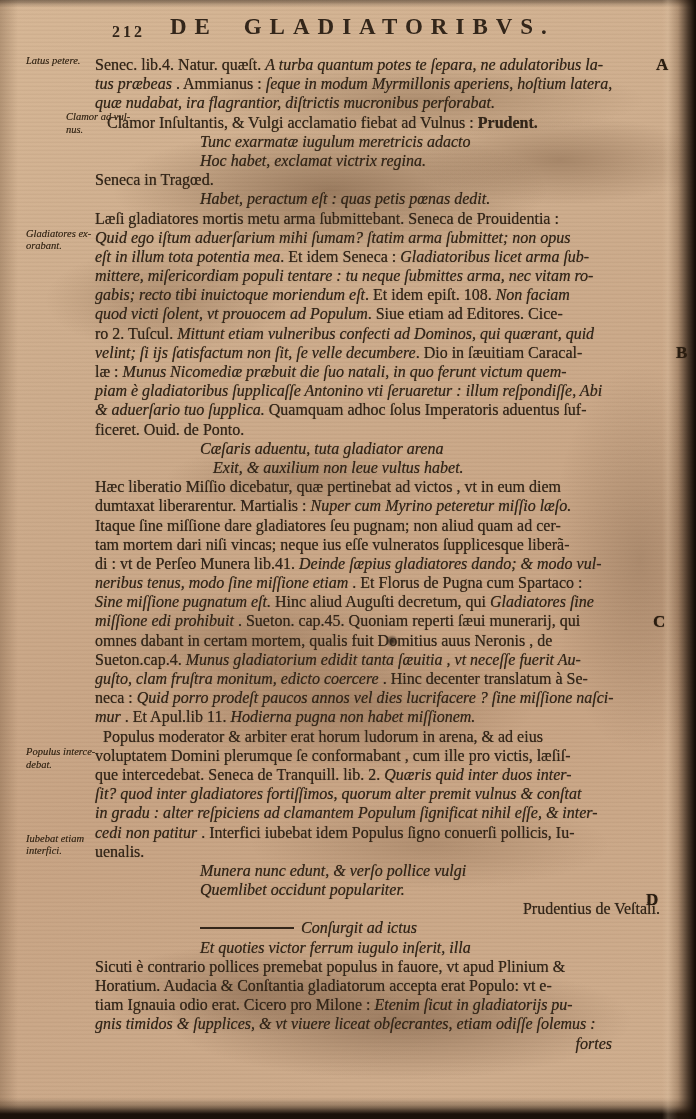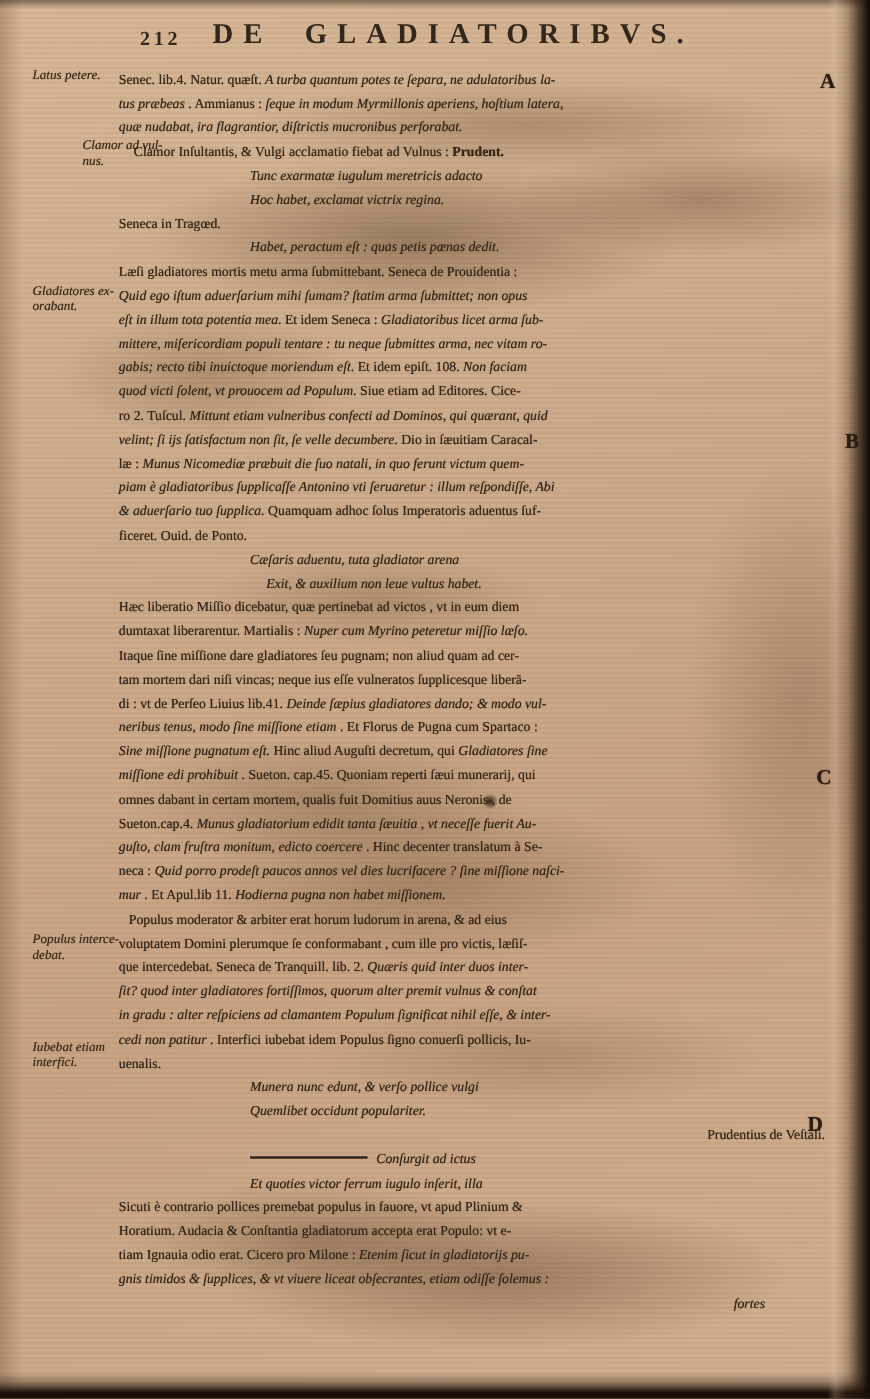--- a/index.html
+++ b/index.html
@@ -33,21 +33,21 @@
       
       repeating-linear-gradient(0deg, rgba(60,40,22,0.045) 0px, rgba(60,40,22,0.045) 1px, rgba(255,240,220,0.03) 2px, rgba(0,0,0,0) 4px),
       
       linear-gradient(160deg, #d6b695 0%, #cdac8c 30%, #c7a383 62%, #d0af8f 100%);
     padding-left: 48px;
   }
   .header { position:absolute; top:0; left:0; width:100%; height:48px; }
   .pagenum { position:absolute; left:112px; top:23px; font-size:16px; letter-spacing:3px; font-weight:600; }
   .title { position:absolute; left:170px; top:14px; font-size:23px; letter-spacing:8px; word-spacing:12px; font-weight:600; white-space:nowrap; }
   .text-col { position:absolute; left:95px; top:55px; width:565px; }
-  .line { height:19.2px; line-height:19.2px; font-size:11px; white-space:nowrap;
+  .line { height:19.2px; line-height:19.2px; font-size:16px; white-space:nowrap;
           text-shadow:0 0 0.7px rgba(51,37,18,0.75); }
   .line .it { font-style:italic; }
   .line .b { font-weight:700; }
   .indent  { text-indent:12px; }
   .indent8 { text-indent:8px; }
   .verse   { padding-left:105px; }
   .verse2  { padding-left:118px; }
   .outdent { margin-left:-8px;text-align:right; }
   .catchword { text-align:right; padding-right:48px; }
   .rule { display:inline-block; width:94px; height:2px; background:#33261a; vertical-align:middle; margin:0 7px 3px 0; }
@@ -96,21 +96,21 @@
       <div class="line body"><span class="ro">læ : </span><span class="it">Munus Nicomediæ præbuit die ſuo natali, in quo ferunt victum quem-</span></div>
       <div class="line body"><span class="it">piam è gladiatoribus ſupplicaſſe Antonino vti ſeruaretur : illum reſpondiſſe, Abi</span></div>
       <div class="line body"><span class="it">&amp; aduerſario tuo ſupplica.</span><span class="ro"> Quamquam adhoc ſolus Imperatoris aduentus ſuf-</span></div>
       <div class="line body"><span class="ro">ficeret. Ouid. de Ponto.</span></div>
       <div class="line verse"><span class="it">Cæſaris aduentu, tuta gladiator arena</span></div>
       <div class="line verse2"><span class="it">Exit, &amp; auxilium non leue vultus habet.</span></div>
       <div class="line body"><span class="ro">Hæc liberatio Miſſio dicebatur, quæ pertinebat ad victos , vt in eum diem</span></div>
       <div class="line body"><span class="ro">dumtaxat liberarentur. Martialis : </span><span class="it">Nuper cum Myrino peteretur miſſio læſo.</span></div>
       <div class="line body"><span class="ro">Itaque ſine miſſione dare gladiatores ſeu pugnam; non aliud quam ad cer-</span></div>
       <div class="line body"><span class="ro">tam mortem dari niſi vincas; neque ius eſſe vulneratos ſupplicesque liberã-</span></div>
-      <div class="line body"><span class="ro">di : vt de Perſeo Liuius lib.41. </span><span class="it">Deinde ſæpius gladiatores dando; &amp; modo vul-</span></div>
+      <div class="line body"><span class="ro">di : vt de Perſeo Munera lib.41. </span><span class="it">Deinde ſæpius gladiatores dando; &amp; modo vul-</span></div>
       <div class="line body"><span class="it">neribus tenus, modo ſine miſſione etiam</span><span class="ro"> . Et Florus de Pugna cum Spartaco :</span></div>
       <div class="line body"><span class="it">Sine miſſione pugnatum eſt.</span><span class="ro"> Hinc aliud Auguſti decretum, qui </span><span class="it">Gladiatores ſine</span></div>
       <div class="line body"><span class="it">miſſione edi prohibuit</span><span class="ro"> . Sueton. cap.45. Quoniam reperti ſæui munerarij, qui</span></div>
       <div class="line body"><span class="ro">omnes dabant in certam mortem, qualis fuit Domitius auus Neronis , de</span></div>
       <div class="line body"><span class="ro">Sueton.cap.4. </span><span class="it">Munus gladiatorium edidit tanta  ſæuitia , vt neceſſe fuerit Au-</span></div>
       <div class="line body"><span class="it">guſto, clam fruſtra monitum, edicto coercere</span><span class="ro"> . Hinc decenter translatum à Se-</span></div>
       <div class="line body"><span class="ro">neca : </span><span class="it">Quid porro prodeſt paucos annos vel dies lucrifacere ? ſine miſſione naſci-</span></div>
       <div class="line body"><span class="it">mur</span><span class="ro"> . Et Apul.lib 11. </span><span class="it">Hodierna pugna non habet miſſionem.</span></div>
       <div class="line indent8"><span class="ro">Populus moderator &amp; arbiter erat horum ludorum in arena, &amp; ad eius</span></div>
       <div class="line body"><span class="ro">voluptatem Domini plerumque ſe conformabant , cum ille pro victis, læſiſ-</span></div>

